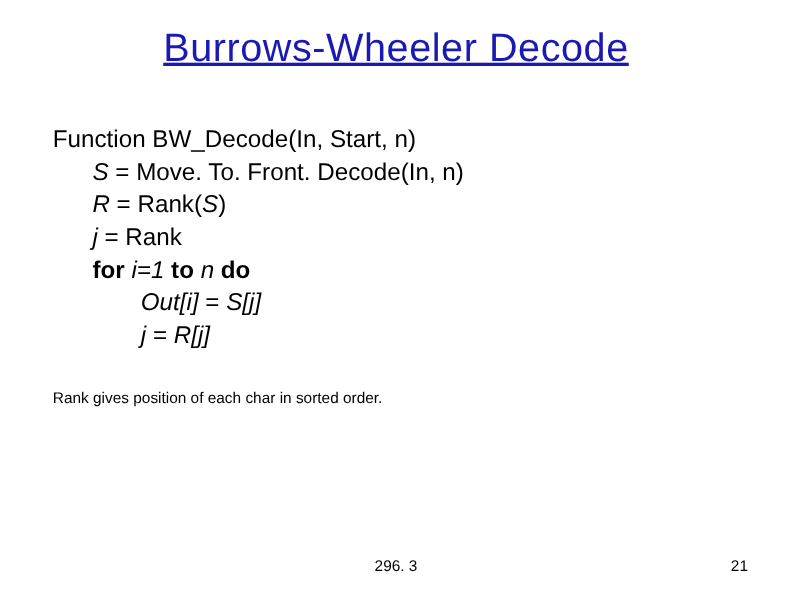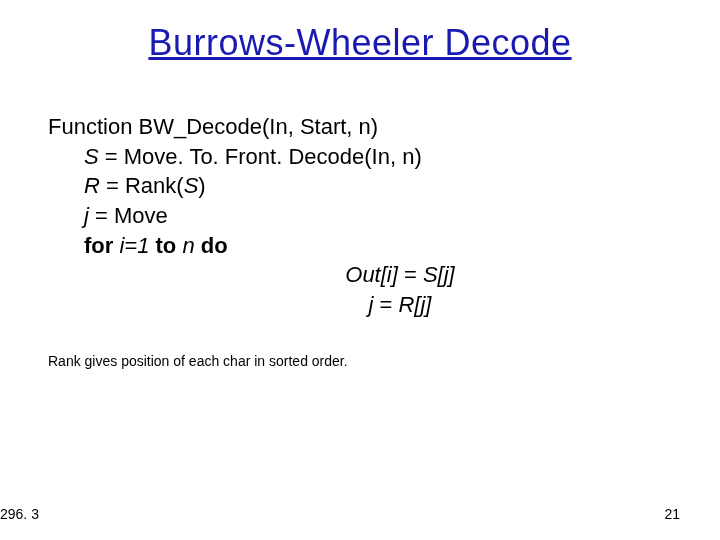--- a/index.html
+++ b/index.html
@@ -39,33 +39,33 @@
     line-height: 1.35;
     color: #000;
     margin-top: 12px;
   }
   .codeblock {
     margin-top: 0;
     font-family: "Comic Sans MS", "Comic Sans", cursive, sans-serif;
   }
   .line { white-space: pre; }
   .indent1 { padding-left: 36px; }
-  .indent2 { padding-left: 80px; text-align: center; }
+  .indent2 { padding-left: 80px; }
   .italic { font-style: italic; }
   .bold { font-weight: bold; }
   .note {
     margin-top: 32px;
     font-size: 14px;
   }
   .footer-center {
     position: absolute;
     bottom: 18px;
     left: 0;
     width: 100%;
-    text-align: left;
+    text-align: center;
     font-size: 14px;
     color: #000;
     font-family: "Comic Sans MS", "Comic Sans", cursive, sans-serif;
   }
   .footer-right {
     position: absolute;
     bottom: 18px;
     right: 40px;
     font-size: 14px;
     color: #000;
@@ -82,21 +82,21 @@
 
   <div class="body">
     <div class="codeblock">
 
       <div class="line"><span>Function </span><span>BW_Decode(In, Start, n)</span></div>
 
       <div class="line indent1"><span class="italic">S</span><span> = Move. To. Front. Decode(In, n)</span></div>
 
       <div class="line indent1"><span class="italic">R</span><span> = Rank(</span><span class="italic">S</span><span>)</span></div>
 
-      <div class="line indent1"><span class="italic">j</span><span> = Move</span></div>
+      <div class="line indent1"><span class="italic">j</span><span> = Rank</span></div>
 
       <div class="line indent1"><span class="bold">for</span><span class="italic"> i=1 </span><span class="bold">to</span><span class="italic"> n </span><span class="bold">do</span></div>
 
       <div class="line indent2"><span class="italic">Out[i]</span><span> = </span><span class="italic">S[j]</span></div>
 
       <div class="line indent2"><span class="italic">j</span><span> = </span><span class="italic">R[j]</span></div>
 
     </div>
 
     <div class="note">Rank gives position of each char in sorted order.</div>

